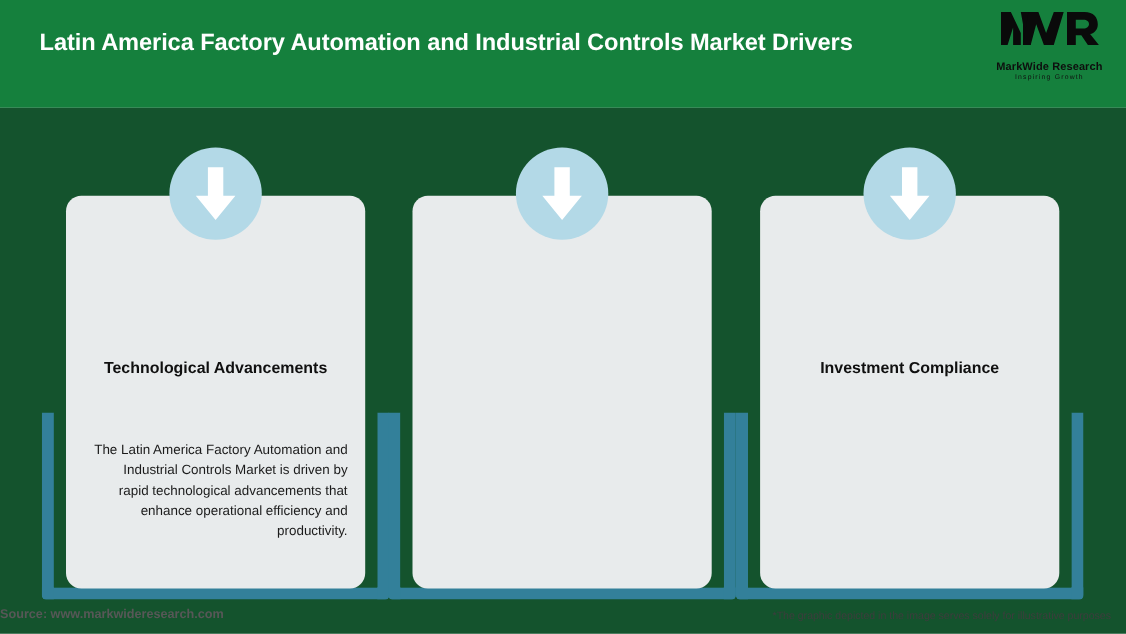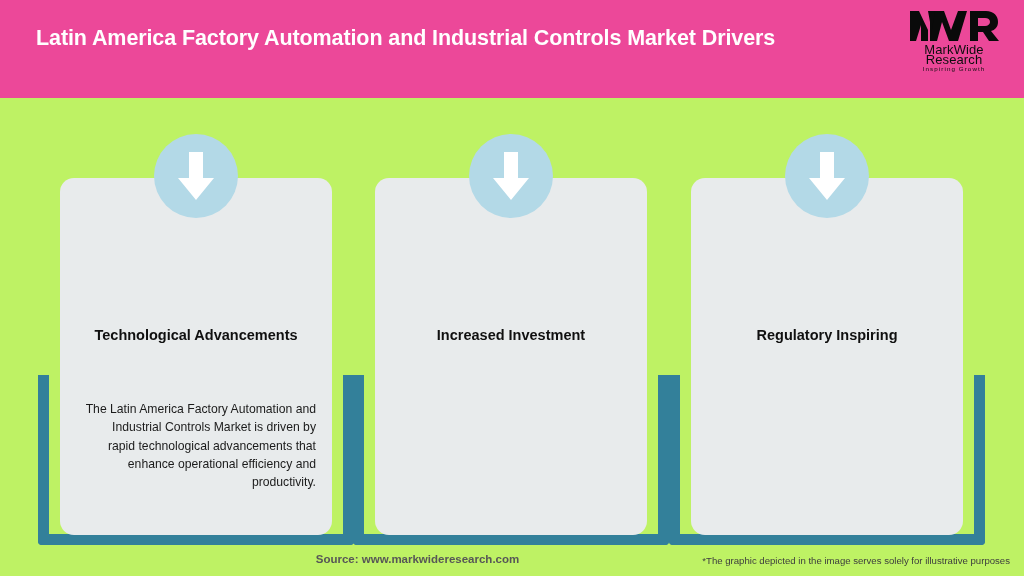--- a/index.html
+++ b/index.html
@@ -15,21 +15,21 @@
     position: relative;
   }
 
   
   .header {
     position: absolute;
     left: 0;
     top: 0;
     width: 1024px;
     height: 98px;
-    background: #ec4899;
+    background: #15803d;
     box-sizing: border-box;
   }
   .header-title {
     position: absolute;
     left: 36px;
     top: 24px;
     width: 840px;
     color: #ffffff;
     font-size: 21.5px;
     font-weight: bold;
@@ -46,45 +46,45 @@
     width: 104px;
     height: 62px;
     text-align: center;
   }
   .logo-mark {
     display: block;
     margin: 0 auto;
   }
   .logo-name {
     display: block;
-    font-size: 13px;
-    font-weight: normal;
+    font-size: 10px;
+    font-weight: bold;
     color: #0e0e0e;
     letter-spacing: 0.1px;
-    margin-top: 1px;
+    margin-top: 13px;
     line-height: 10px;
     font-family: "Liberation Sans", sans-serif;
   }
   .logo-tag {
     display: block;
     font-size: 6.2px;
     color: #101010;
     letter-spacing: 1.1px;
     line-height: 8px;
     font-family: "Liberation Sans", sans-serif;
   }
 
   
   .canvas {
     position: absolute;
     left: 0;
     top: 98px;
     width: 1024px;
     height: 478px;
-    background: #bef264;
+    background: #14532d;
   }
 
   
   .col {
     position: absolute;
     top: 0;
     width: 316px;
     height: 460px;
   }
   .col-0 { left: 38px; }
@@ -158,21 +158,21 @@
     text-align: right;
     font-family: "Liberation Sans", sans-serif;
   }
 
   
   .footer-source {
     position: absolute;
     left: 0;
     top: 553px;
     width: 835px;
-    text-align: center;
+    text-align: left;
     font-size: 11.5px;
     font-weight: bold;
     color: #575757;
     font-family: "Liberation Sans", sans-serif;
   }
   .footer-note {
     position: absolute;
     right: 14px;
     top: 555px;
     font-size: 9.6px;
@@ -215,33 +215,32 @@
     <div class="icon-circle">
       <svg width="40" height="52" viewBox="0 0 40 52">
         <polygon points="13,2 27,2 27,28 38,28 20,50 2,28 13,28" fill="#ffffff"></polygon>
       </svg>
     </div>
   </div>
 
   <div class="col col-1">
     <div class="frame"></div>
     <div class="card">
-      <div class="card-title">Increased Investment</div>
     </div>
     <div class="icon-circle">
       <svg width="40" height="52" viewBox="0 0 40 52">
         <polygon points="13,2 27,2 27,28 38,28 20,50 2,28 13,28" fill="#ffffff"></polygon>
       </svg>
     </div>
   </div>
 
   <div class="col col-2">
     <div class="frame"></div>
     <div class="card">
-      <div class="card-title">Regulatory Inspiring</div>
+      <div class="card-title">Investment Compliance</div>
     </div>
     <div class="icon-circle">
       <svg width="40" height="52" viewBox="0 0 40 52">
         <polygon points="13,2 27,2 27,28 38,28 20,50 2,28 13,28" fill="#ffffff"></polygon>
       </svg>
     </div>
   </div>
 
 </div>
 

